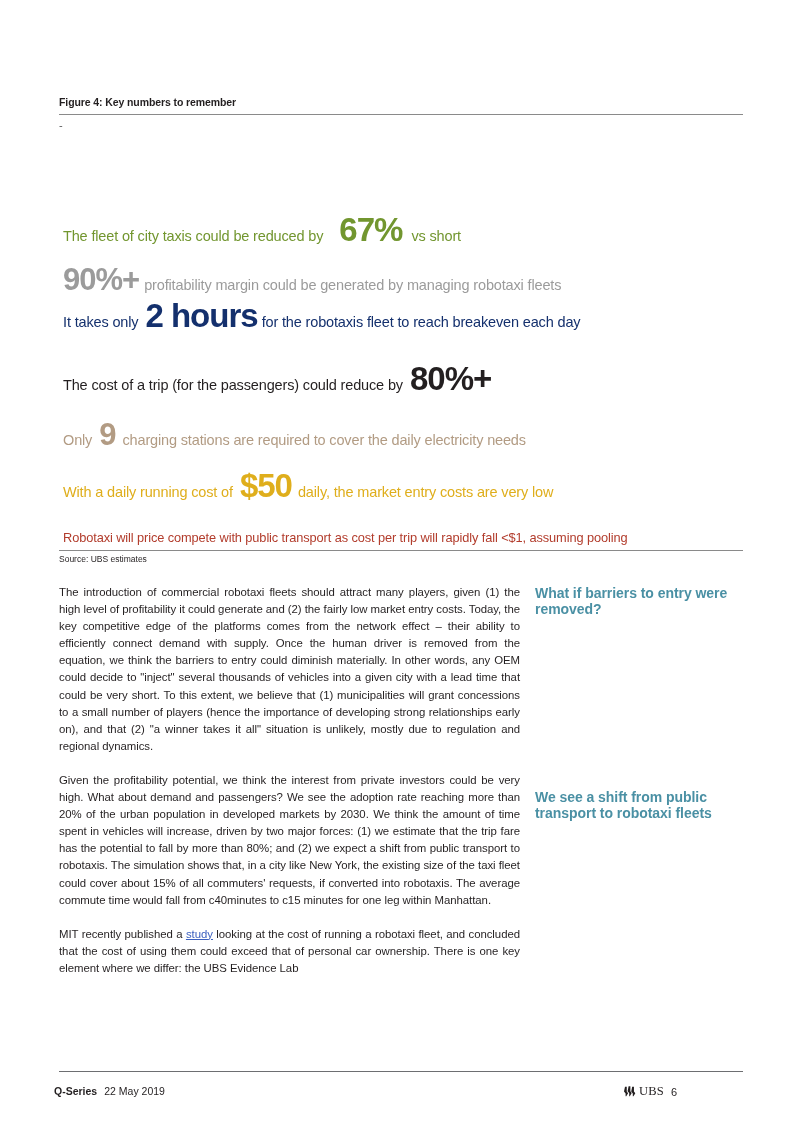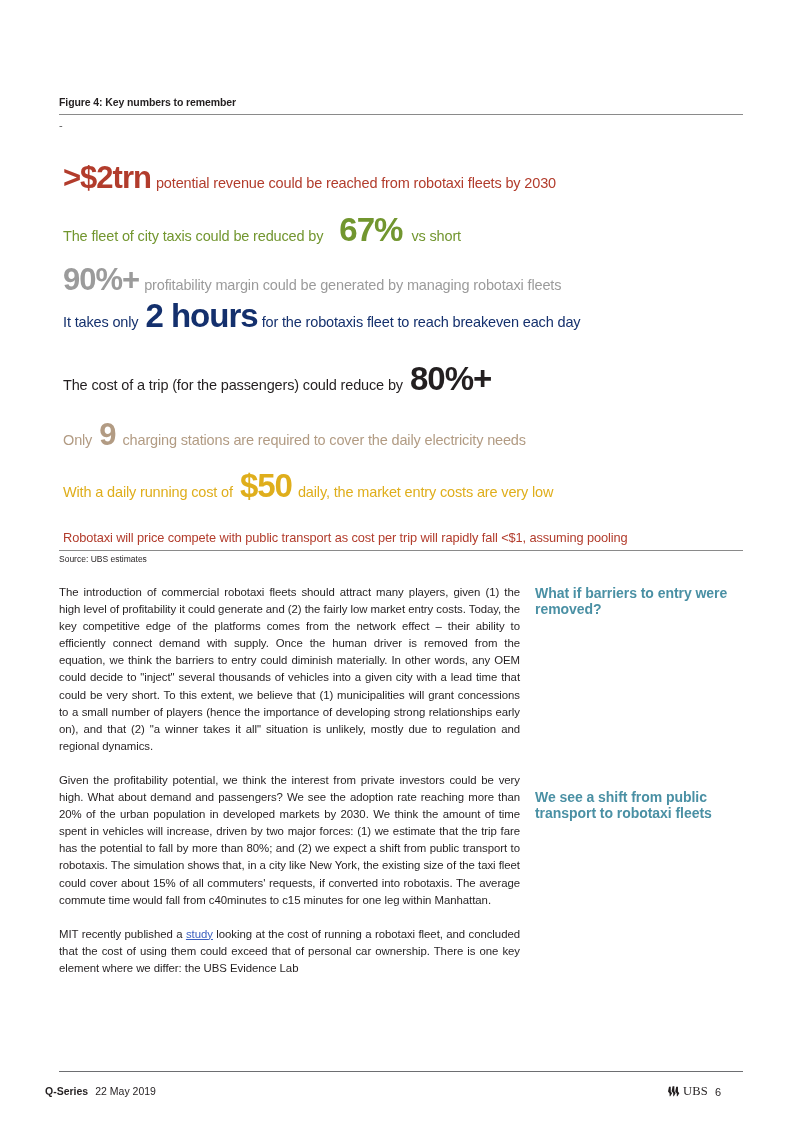--- a/index.html
+++ b/index.html
@@ -14,21 +14,20 @@
     color: #231f20;
     position: relative;
     overflow: hidden;
   }
 
   .page {
     position: absolute;
     left: 0; top: 0;
     width: 736px;
     height: 1133px;
-    padding-left: 44px;
   }
 
   
   .fig-title {
     position: absolute;
     left: 59px;
     top: 96px;
     font-size: 10.5px;
     font-weight: bold;
     letter-spacing: -0.1px;
@@ -156,21 +155,21 @@
   .foot-rule {
     position: absolute;
     left: 59px;
     top: 1071px;
     width: 684px;
     height: 1px;
     background: #6d6e71;
   }
   .foot-left {
     position: absolute;
-    left: 45px;
+    left: 54px;
     top: 1085px;
     font-size: 10.5px;
     color: #231f20;
     white-space: nowrap;
   }
   .foot-left b { font-weight: bold; }
   .foot-left span.date { font-weight: normal; margin-left: 7px; }
   .foot-right {
     position: absolute;
     right: 59px;
@@ -200,23 +199,20 @@
 </style>
 </head>
 <body>
 
 <div class="page">
 
   <div class="fig-title">Figure 4: Key numbers to remember</div>
   <div class="fig-rule"></div>
   <div class="fig-dash">-</div>
 
-  <div class="stat-row row-1">
-    <span class="stat-big c-red">&gt;$2trn</span><span class="stat-small c-red" style="margin-left:5px;">potential revenue could be reached from robotaxi fleets by 2030</span>
-  </div>
 
   <div class="stat-row row-2">
     <span class="stat-small c-green">The fleet of city taxis could be reduced by</span><span class="stat-big c-green xl" style="margin-left:16px;">67%</span><span class="stat-small c-green" style="margin-left:9px;">vs short</span>
   </div>
 
   <div class="stat-row row-3">
     <span class="stat-big c-grey">90%+</span><span class="stat-small c-grey" style="margin-left:5px;">profitability margin could be generated by managing robotaxi fleets</span>
   </div>
 
   <div class="stat-row row-4">

